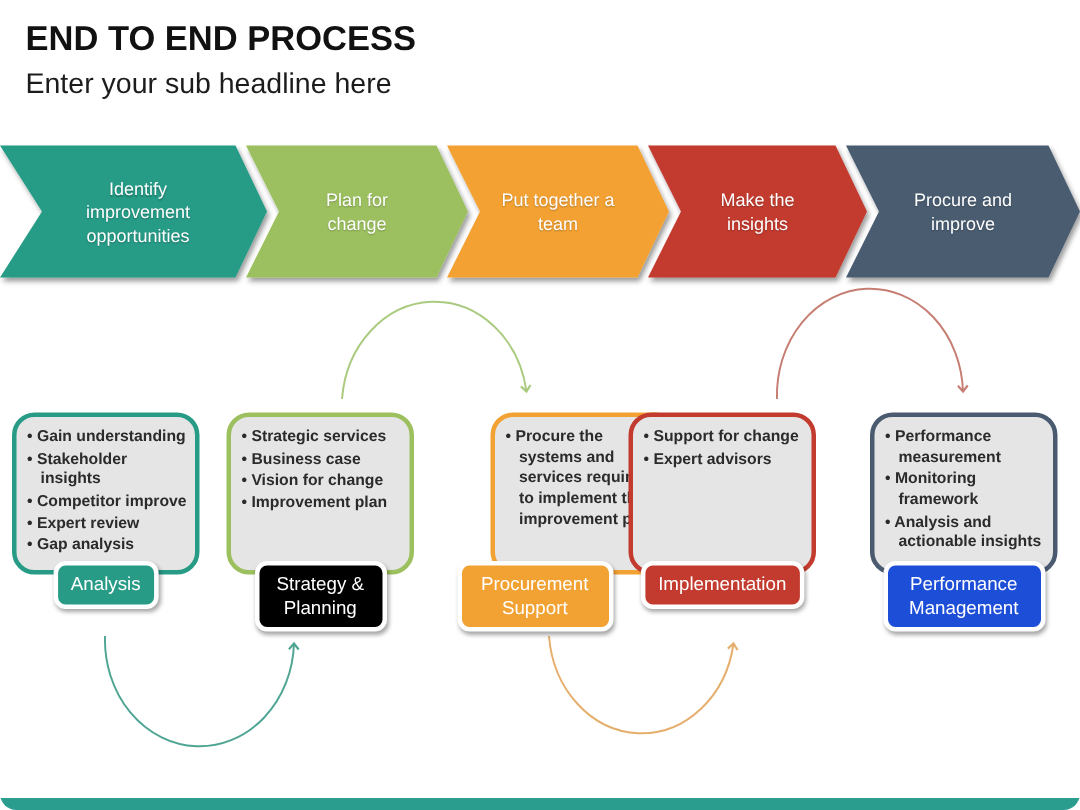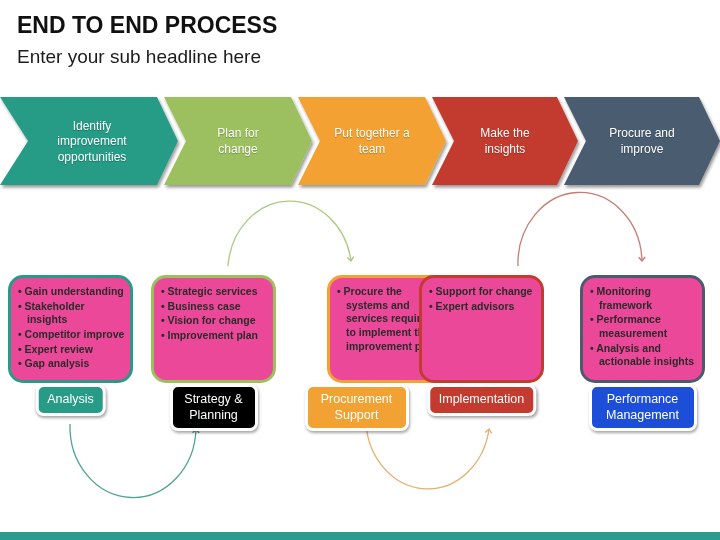--- a/index.html
+++ b/index.html
@@ -1,18 +1,18 @@
 <!DOCTYPE html>
 <html><head>
 <meta charset="utf-8">
 <style>
   html,body { margin:0; padding:0; background:#fff; }
   .slide {
     position:relative; width:720px; height:540px; background:#ffffff;
-    font-family:"Liberation Sans", sans-serif; overflow:hidden;
+    font-family:"Liberation Sans", sans-serif; overflow:hidden;border-radius:11px;
   }
   .title {
     position:absolute; left:17px; top:12px;
     font-size:23px; font-weight:bold; color:#111; letter-spacing:0;
   }
   .subtitle {
     position:absolute; left:17px; top:46px;
     font-size:19px; font-weight:400; color:#1c1c1c;
   }
   .chevron-band { position:absolute; left:0; top:95px; }
@@ -25,33 +25,33 @@
   .chev-label.c2 { left:201px; width:74px; }
   .chev-label.c3 { left:324px; width:96px; }
   .chev-label.c4 { left:468px; width:74px; }
   .chev-label.c5 { left:600px; width:84px; }
 
   .step { position:absolute; top:275px; width:125px; height:150px; }
   .step.s1 { left:8px; }  .step.s2 { left:151px; } .step.s3 { left:294px; }
   .step.s4 { left:419px; } .step.s5 { left:580px; }
   .box {
     position:absolute; left:0; top:0; width:125px; height:108px;
-    box-sizing:border-box; border:3px solid #888; border-radius:15px; background:#ec4899;
+    box-sizing:border-box; border:3px solid #888; border-radius:15px; background:#e5e5e5;
   }
   .box ul { margin:7px 4px 0 7px; padding:0; list-style:none; }
   .box li {
     font-size:10.5px; font-weight:bold; color:#2b2b2b; line-height:1.3;
     padding-left:9px; text-indent:-9px; margin-bottom:1px;
   }
   .box li::before { content:"• "; }
   .step-label {
     position:absolute; top:99px; left:50%; transform:translateX(-50%);
     box-sizing:border-box; padding:5px 9px; border:3px solid #fff; border-radius:8px;
     color:#fff; font-size:12.5px; line-height:1.25; text-align:center;
-    width:max-content; box-shadow:1px 2px 3px rgba(0,0,0,.35); white-space:normal;margin-top:10px;
+    width:max-content; box-shadow:1px 2px 3px rgba(0,0,0,.35); white-space:normal;
   }
   .step.s2 .step-label { max-width:88px; }
   .step.s3 .step-label { max-width:104px; }
   .step.s5 .step-label { max-width:108px; }
   .arcs { position:absolute; left:0; top:0; pointer-events:none; }
   .footer-bar { position:absolute; left:0; top:532px; width:720px; height:8px; }
 </style>
 </head>
 <body>
 
@@ -140,22 +140,22 @@
         <li>Support for change</li>
         <li>Expert advisors</li>
       </ul>
     </div>
     <div class="step-label" style="background-color: rgb(194, 59, 46);">Implementation</div>
   </div>
 
   <div class="step s5">
     <div class="box" style="border-color: rgb(74, 91, 112);">
       <ul>
+        <li>Performance measurement</li>
         <li>Monitoring framework</li>
-        <li>Performance measurement</li>
         <li>Analysis and actionable insights</li>
       </ul>
     </div>
     <div class="step-label" style="background-color: #1d4ed8;">Performance Management</div>
   </div>
 
   <div class="footer-bar" style="background-color: rgb(42, 157, 143);"></div>
 
 </div>
 

